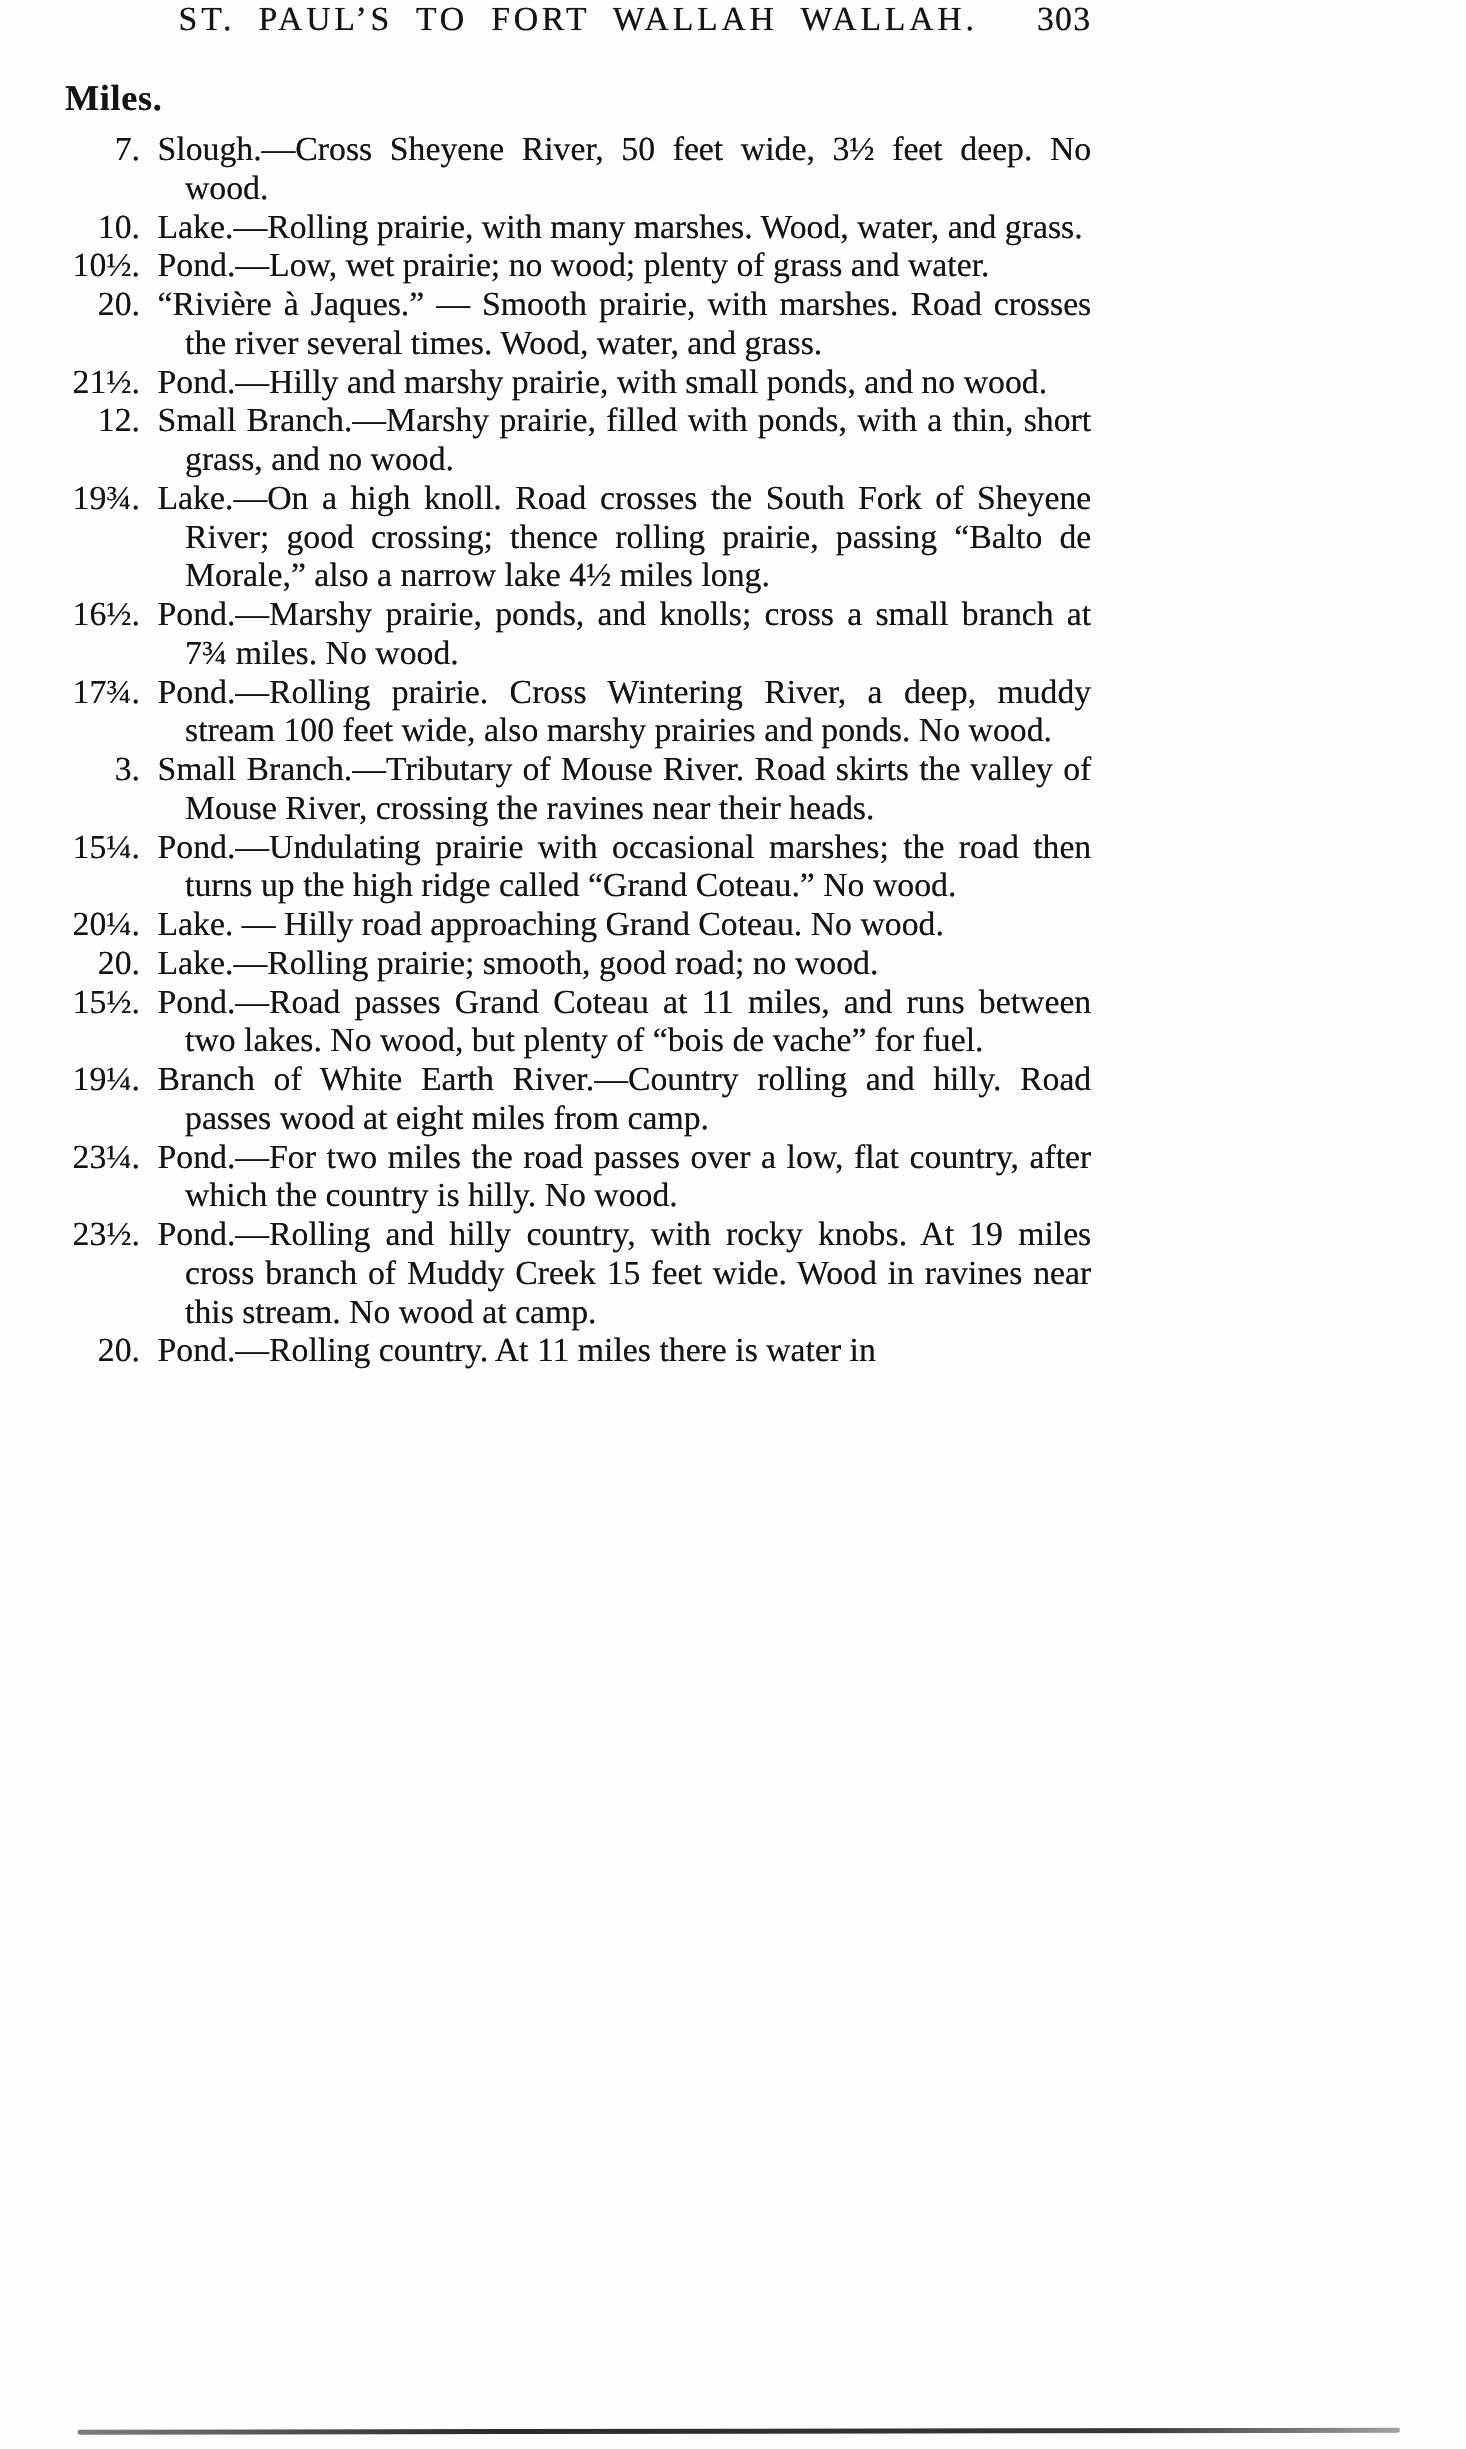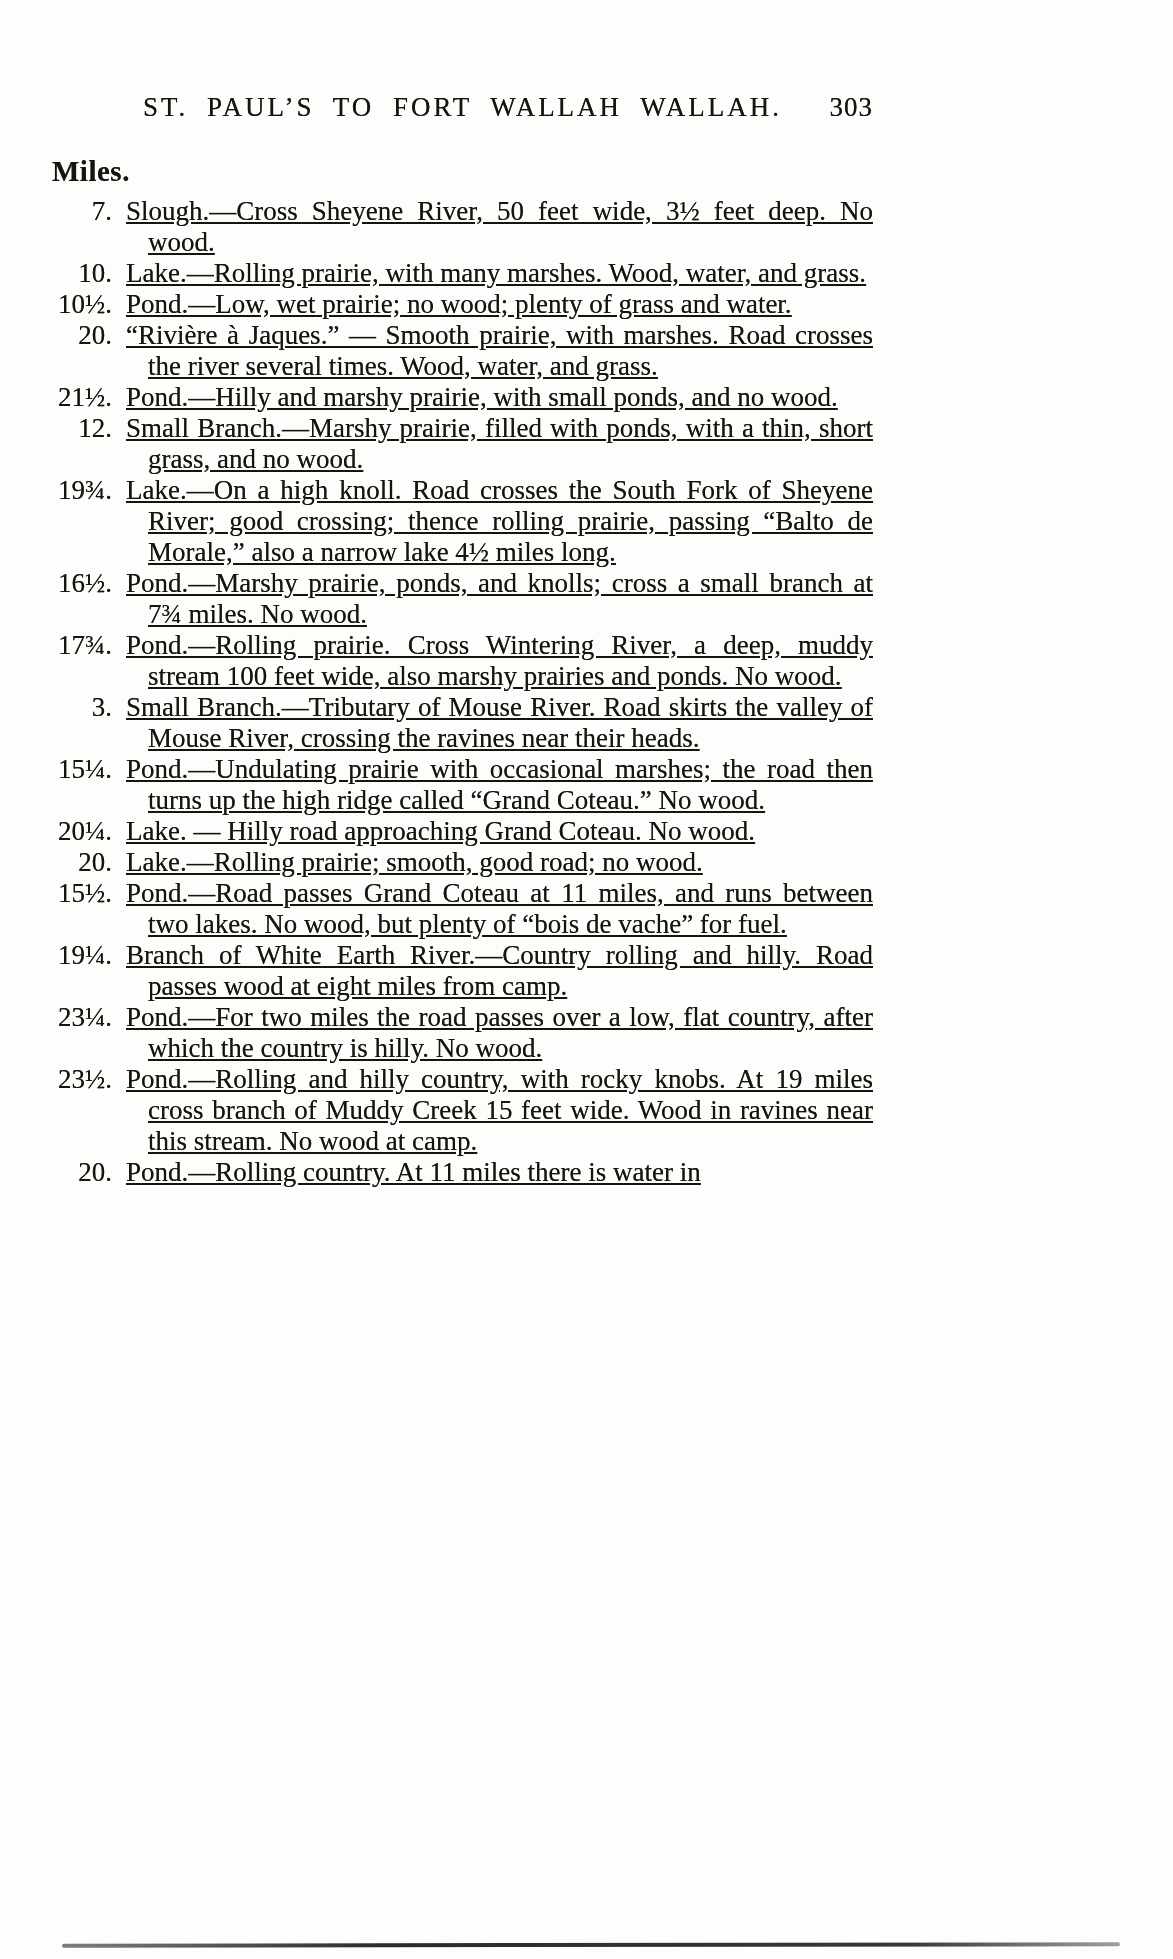--- a/index.html
+++ b/index.html
@@ -16,21 +16,20 @@
     color: #16140f;
   }
   .page {
     position: absolute;
     left: 52px;
     top: 0;
     width: 821px;
   }
   .running-header {
     position: relative;
-    margin-top: 92px;
     text-align: center;
     font-size: 27px;
     letter-spacing: 3px;
     word-spacing: 9px;
     white-space: nowrap;
     text-shadow: 0 0 0.6px rgba(0,0,0,0.75);
   }
   .page-number {
     position: absolute;
     right: 0;
@@ -61,21 +60,20 @@
     width: 60px;
     text-align: right;
     white-space: nowrap;
   }
   .entry-text {
     flex: 1;
     margin-left: 14px;
     text-align: justify;
     padding-left: 22px;
     text-indent: -22px;
-    text-decoration: underline;
   }
   .scan-line {
     position: absolute;
     left: 62px;
     top: 1943px;
     width: 1058px;
     height: 4px;
     background: linear-gradient(90deg, rgba(20,20,18,0.55), rgba(20,20,18,0.9) 30%, rgba(20,20,18,0.85) 80%, rgba(20,20,18,0.4));
     border-radius: 2px;
     transform: rotate(-0.08deg);

